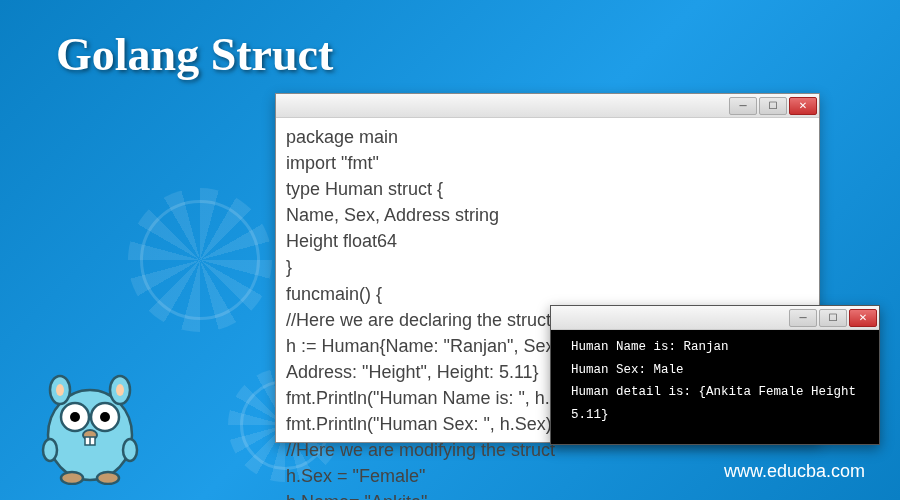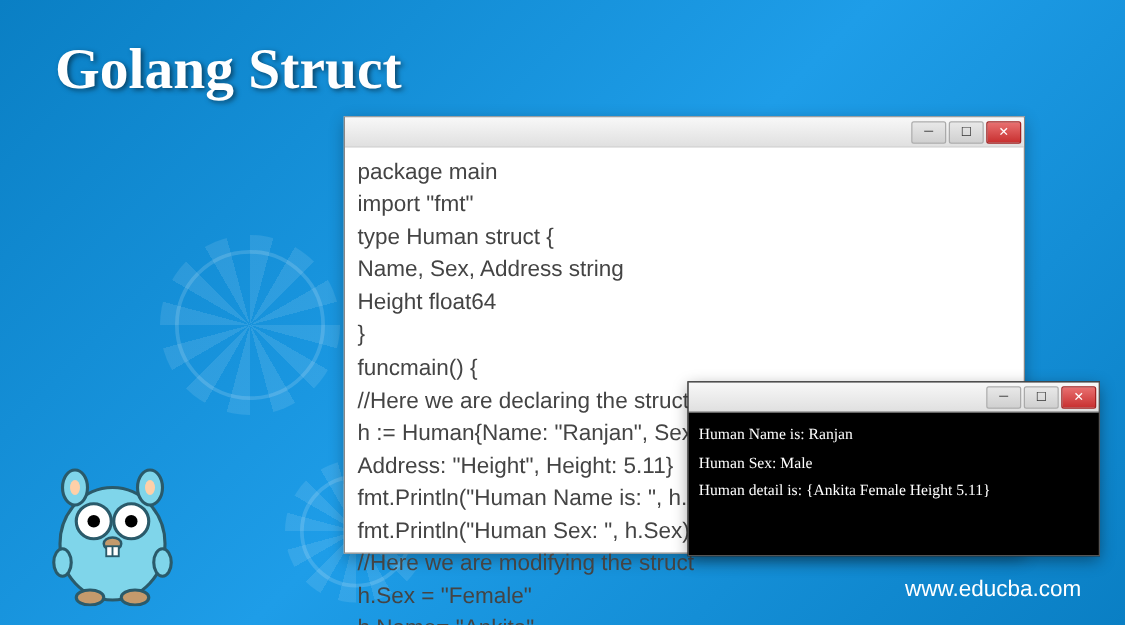--- a/index.html
+++ b/index.html
@@ -21,21 +21,21 @@
   position: absolute;
   inset: -15px;
   border-radius: 50%;
   background: repeating-conic-gradient(rgba(255,255,255,0.1) 0deg 15deg, transparent 15deg 30deg);
 }
 .gear1 { width: 120px; height: 120px; left: 140px; top: 200px; }
 .gear2 { width: 90px; height: 90px; left: 240px; top: 380px; }
 .title {
   position: absolute;
   top: 28px;
-  left: 44px;
+  left: 56px;
   font-family: Georgia, 'Times New Roman', serif;
   font-size: 46px;
   font-weight: bold;
   color: #fff;
   text-shadow: 2px 2px 4px rgba(0,0,0,0.5);
 }
 .code-window {
   position: absolute;
   top: 93px;
   left: 275px;
@@ -82,25 +82,26 @@
   top: 305px;
   left: 550px;
   width: 330px;
   height: 140px;
   background: #000;
   border: 1px solid #555;
   box-shadow: 0 4px 12px rgba(0,0,0,0.4);
 }
 .terminal-body {
   padding: 6px 8px;
-  font-family: Liberation Serif, serif;
+  font-family: Liberation Mono, monospace;
   font-size: 12.5px;
   line-height: 1.8;
   color: #fff;
   white-space: pre-line;
+  margin-left: 12px;
 }
 .mascot {
   position: absolute;
   bottom: 15px;
   left: 30px;
   width: 120px;
   height: 130px;
 }
 .footer-link {
   position: absolute;

